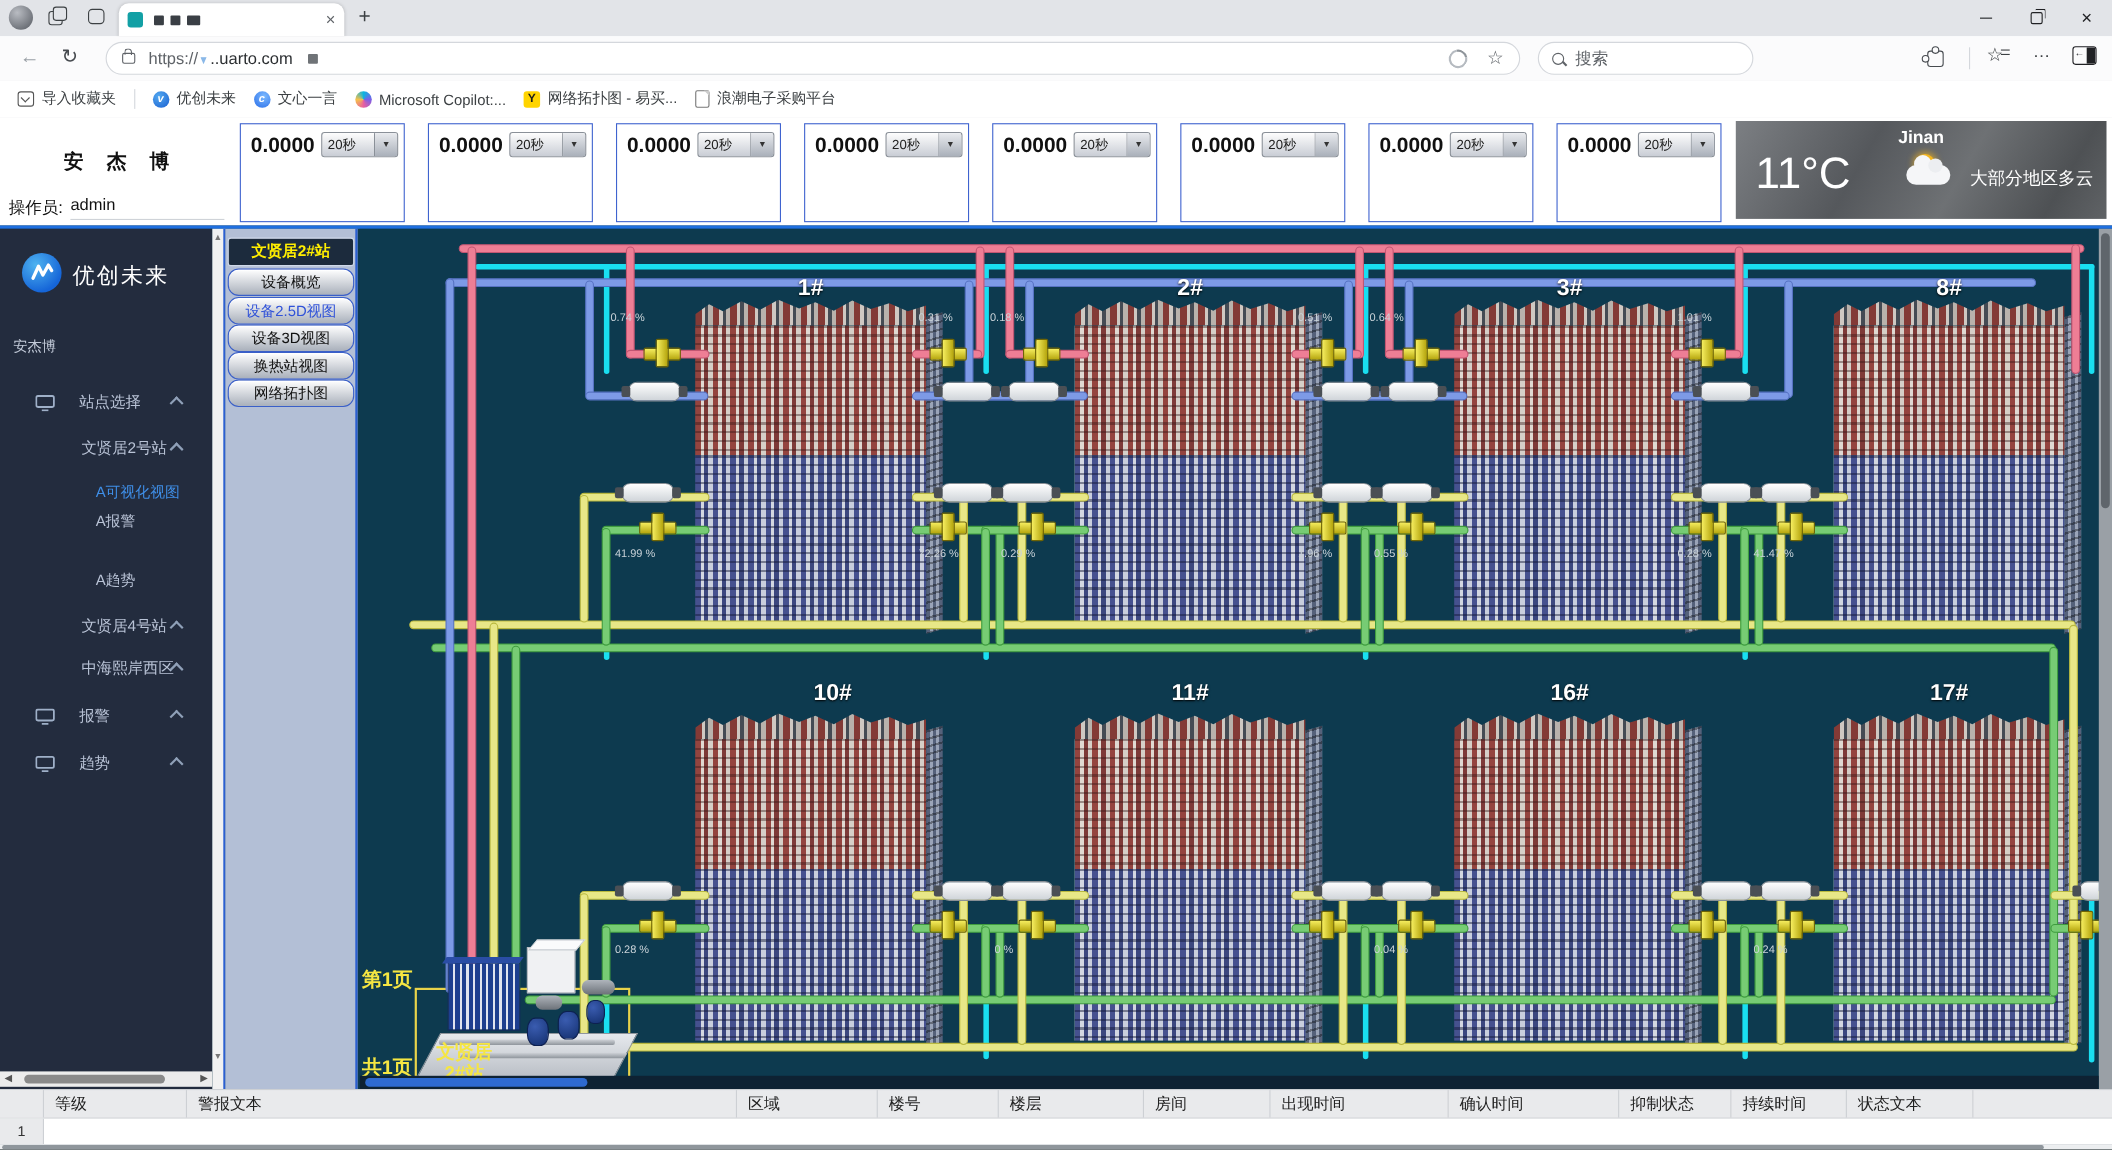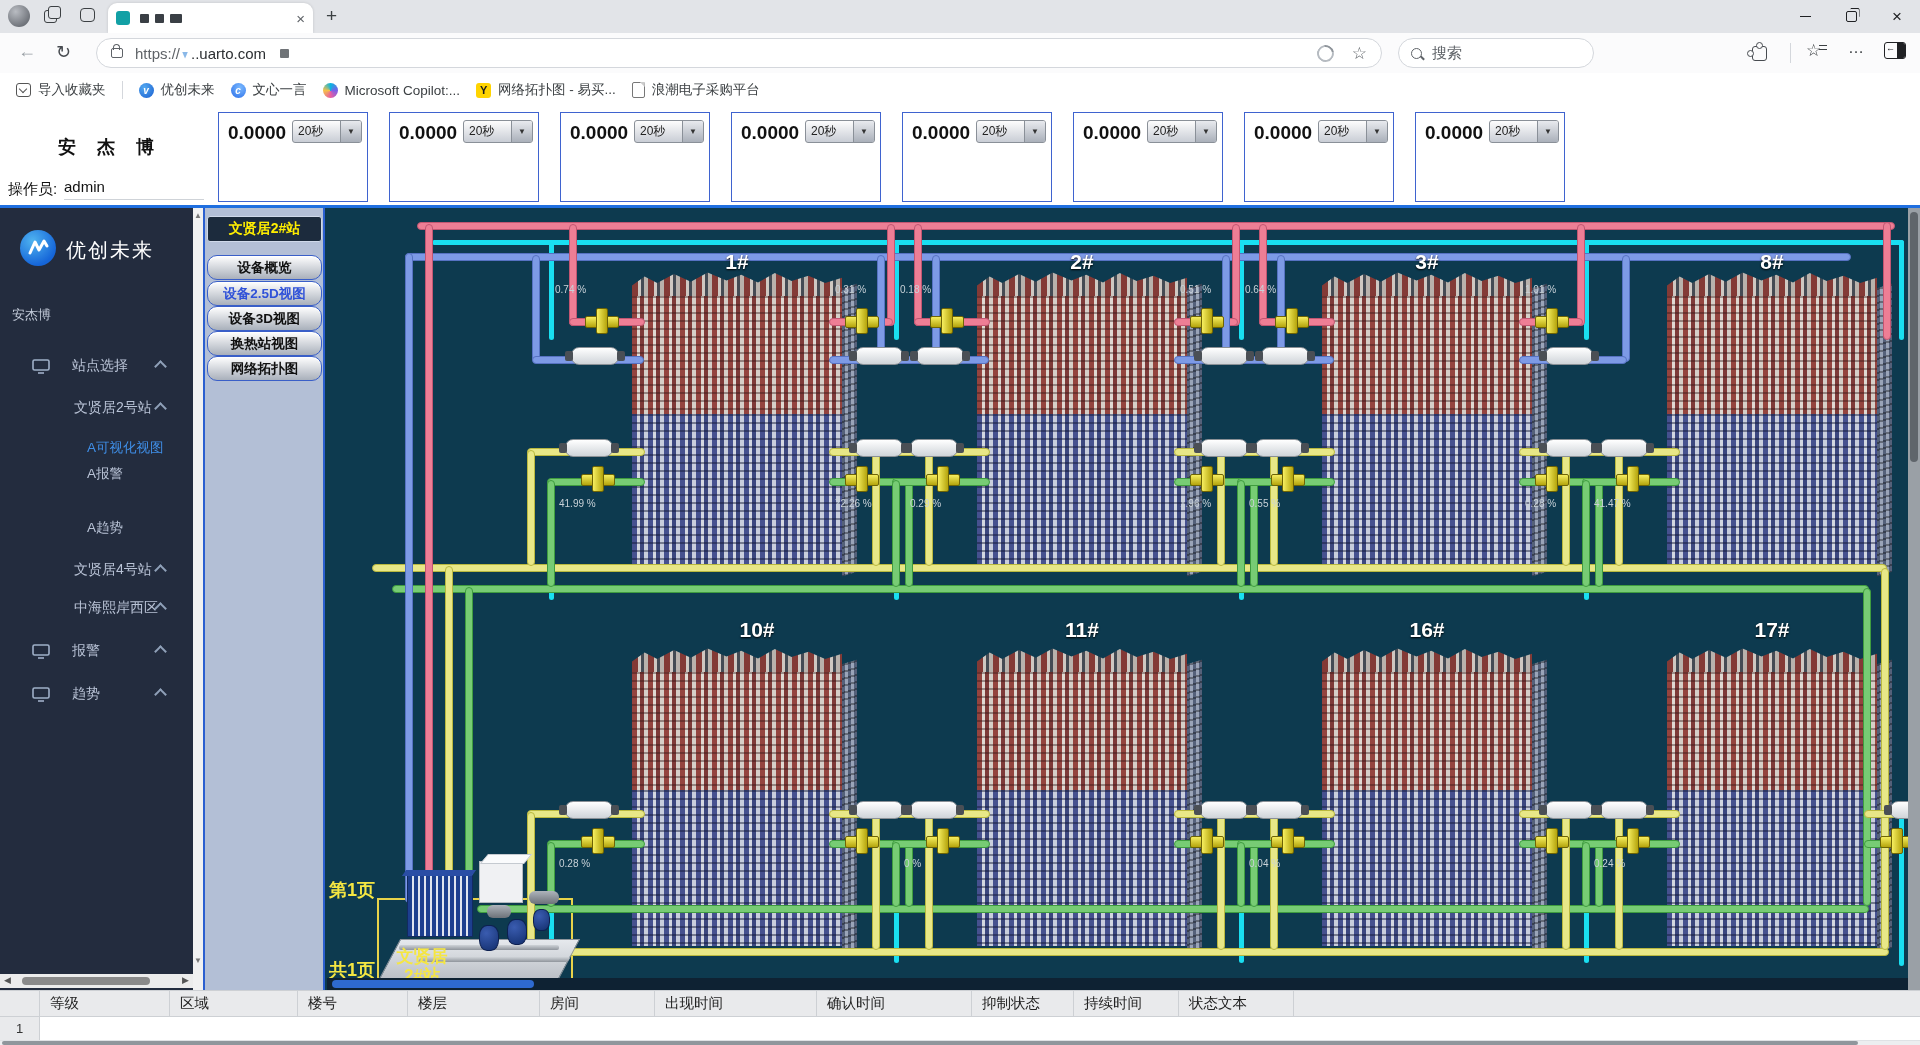--- a/index.html
+++ b/index.html
@@ -98,21 +98,21 @@
   .chev{position:absolute;right:28px;width:7px;height:7px;border-top:2px solid #8fa0b8;border-right:2px solid #8fa0b8;transform:rotate(-45deg);}
   .shscroll{position:absolute;left:0;top:766px;width:193px;height:14px;background:#ececec;display:flex;align-items:center;}
   .shthumb{position:absolute;left:22px;top:3px;width:128px;height:8px;border-radius:4px;background:#8a8a8a;}
   .sarrow{position:absolute;top:1px;font-size:9px;color:#555;}
   .svscroll{position:absolute;left:193px;top:0;width:12px;height:782px;background:#f1f1f1;border-right:2px solid #2b5fd0;box-sizing:border-box;}
   .svscroll .up{position:absolute;left:1px;top:3px;font-size:8px;color:#777;}
   .svscroll .dn{position:absolute;left:1px;top:748px;font-size:8px;color:#777;}
   
   .stmenu{position:absolute;left:205px;top:0;width:120px;height:782px;background:#b3bfd6;border-right:2px solid #2b5fd0;box-sizing:border-box;}
   .sthead{position:absolute;left:2px;top:8px;width:113px;height:24px;background:#1c2b3d;border:1px solid #cfd9ea;border-radius:3px;color:#ffee00;font-weight:bold;font-size:14px;display:flex;align-items:center;justify-content:center;}
-  .stbtn{position:absolute;left:2px;width:113px;height:23px;border:1px solid #3a5fc8;border-radius:10px;background:linear-gradient(#ffffff,#a9b0bb);box-shadow:inset 0 1px 0 #fff;color:#111;font-weight:bold;font-size:13.5px;display:flex;align-items:center;justify-content:center;margin-top:11px;}
+  .stbtn{position:absolute;left:2px;width:113px;height:23px;border:1px solid #3a5fc8;border-radius:10px;background:linear-gradient(#ffffff,#a9b0bb);box-shadow:inset 0 1px 0 #fff;color:#111;font-weight:normal;font-size:13.5px;display:flex;align-items:center;justify-content:center;}
   .stbtn.act{color:#3052d8;}
   
   .scada{position:absolute;left:327px;top:0;width:1581px;height:782px;background:#0d3a4f;overflow:hidden;}
   .pipe{position:absolute;height:8px;border-radius:4px;box-sizing:border-box;z-index:3;}
   .pipe.v{width:8px;}
   .pipe.red{background:#ee7e95;border:1px solid #c25672;}
   .pipe.blue{background:#7d9ae6;border:1px solid #5672c2;}
   .pipe.yellow{background:#e8e787;border:1px solid #b9b83f;}
   .pipe.green{background:#77cc74;border:1px solid #3f9c3f;}
   .pipe.cyan{background:#19dff1;border:none;height:5px;z-index:2;}
@@ -319,20 +319,29 @@
         <div class="mbox" style="left:1415px">
         <span class="mval">0.0000</span>
         <span class="mdd">
           <span class="mdd-t">20秒</span>
           <span class="mdd-b">
               <span>▼</span>
             </span>
         </span>
         </div>
       </div>
+    <div class="weather">
+      <div class="wcity">Jinan</div>
+      <div class="wtemp">11°C</div>
+      <div class="wicon">
+          <span class="wsun"></span>
+          <span class="wcloud"></span>
+        </div>
+      <div class="wdesc">大部分地区多云</div>
+    </div>
   </div>
 
   <div class="app">
     <aside class="sidebar">
       <span class="slogo">
         <svg width="36" height="36" viewBox="0 0 36 36">
             <path d="M10 23 L15 12 L19 20 L24 11 L27 16" fill="none" stroke="#fff" stroke-width="3" stroke-linecap="round" stroke-linejoin="round"></path>
           </svg>
       </span>
       <span class="brand">优创未来</span>
@@ -657,20 +666,21 @@
       </div>
     <div class="pvscroll">
         <div class="pvthumb"></div>
       </div>
   </div>
 
   <div class="atable">
     <div class="ahead" id="table-head">
       <div class="acell rowsel"></div>
     <div class="acell" style="width:130px">等级</div>
+        <div class="acell" style="width:500px">警报文本</div>
         <div class="acell" style="width:128px">区域</div>
         <div class="acell" style="width:110px">楼号</div>
         <div class="acell" style="width:132px">楼层</div>
         <div class="acell" style="width:115px">房间</div>
         <div class="acell" style="width:162px">出现时间</div>
         <div class="acell" style="width:155px">确认时间</div>
         <div class="acell" style="width:102px">抑制状态</div>
         <div class="acell" style="width:105px">持续时间</div>
         <div class="acell" style="width:115px">状态文本</div>
         <div class="acell" style="flex:1;border-right:none;"></div>

